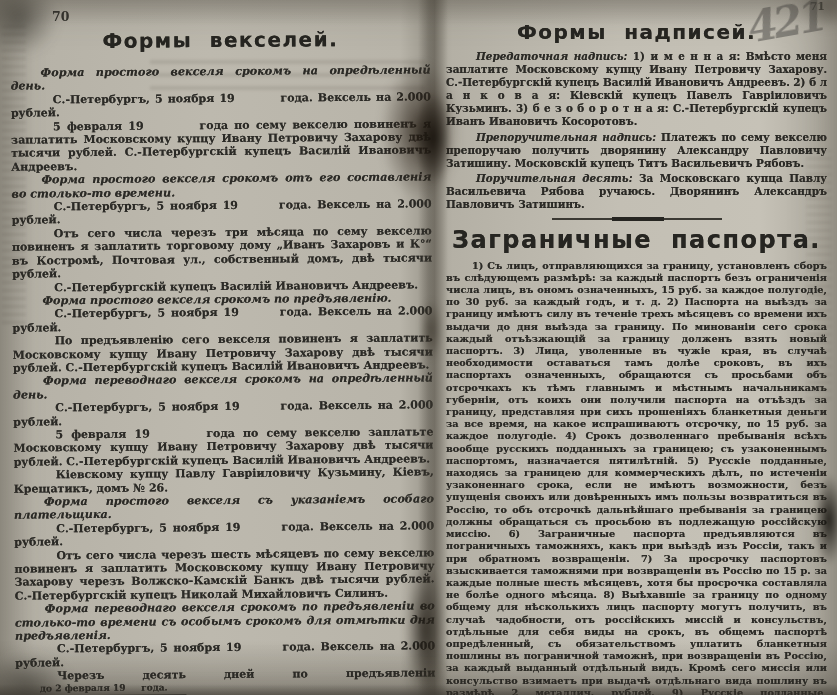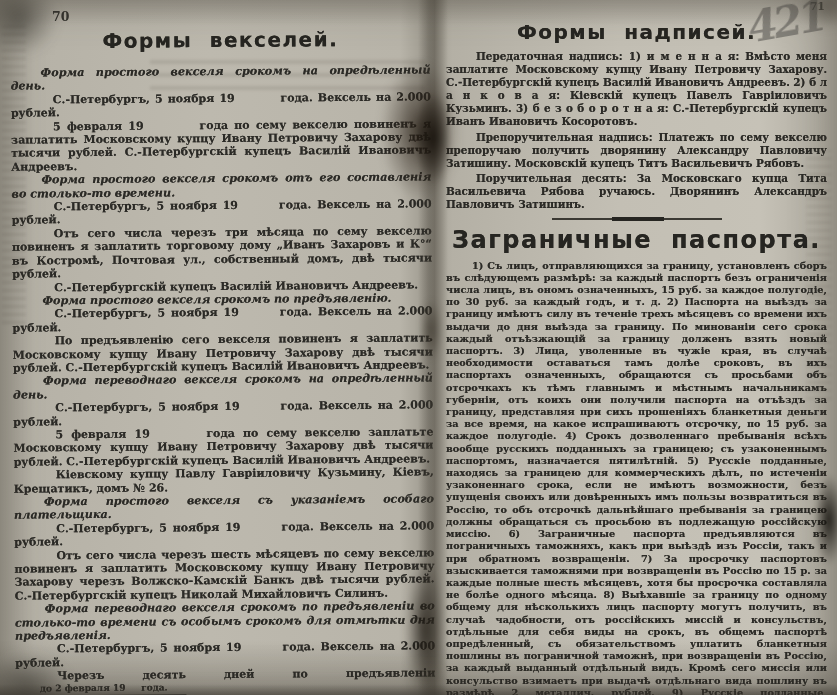--- a/index.html
+++ b/index.html
@@ -37,21 +37,21 @@
   
   .bodytext p{margin:0;text-align:justify;font-weight:bold;
     text-shadow:0 0 .5px rgba(43,42,38,.75);}
   .page-left .bodytext p{font-size:11px;line-height:13.4px;text-indent:42px;}
   .page-left h2.formh{
     font-size:11.2px;line-height:13.4px;font-style:italic;font-weight:bold;
     margin:0;text-indent:30px;text-align:justify;
     text-shadow:0 0 .5px rgba(43,42,38,.75);
   }
   .entry{font-size:10.4px;line-height:13.1px;text-indent:30px;margin:0 0 2px!important;}
-  .lead{}
+  .lead{font-style:italic;}
   .pass{font-size:9.7px;line-height:12.2px;text-indent:26px;letter-spacing:.05px;}
   
   .frac{display:inline-block;vertical-align:-9px;margin-left:6px;text-align:center;text-indent:0;}
   .frac-top{display:block;font-size:9px;line-height:11px;border-bottom:1.4px solid #2b2a26;padding:0 6px 1px;}
   .frac-bot{display:block;font-size:9px;line-height:11px;padding-top:1px;}
   
   .divider{position:relative;width:170px;height:1.5px;background:#3b3933;margin:7px auto 6px;}
   .divider::after{content:"";position:absolute;left:60px;top:-1.2px;width:52px;height:4px;background:#262521;}
   
   .spine{position:absolute;left:418px;top:0;width:30px;height:695px;pointer-events:none;
@@ -129,21 +129,21 @@
     </div>
   </div>
 
   <div class="page-right">
     <div class="pagenum pagenum-right">71</div>
     <div class="right-inner bodytext">
       <h1 class="big-title right-title">Формы надписей.</h1>
 
       <p class="entry"><span class="lead">Передаточная надпись:</span><span> 1) и м е н н а я: Вмѣсто меня заплатите Московскому купцу Ивану Петровичу Захарову. С.-Петербургскій купецъ Василій Ивановичъ Андреевъ. 2) б л а н к о в а я: Кіевскій купецъ Павелъ Гавріиловичъ Кузьминъ. 3) б е з о б о р о т н а я: С.-Петербургскій купецъ Иванъ Ивановичъ Косоротовъ.</span></p>
       <p class="entry"><span class="lead">Препоручительная надпись:</span><span> Платежъ по сему векселю препоручаю получить дворянину Александру Павловичу Затишину. Московскій купецъ Титъ Васильевичъ Рябовъ.</span></p>
-      <p class="entry"><span class="lead">Поручительная десять:</span><span> За Московскаго купца Тита Васильевича Рябова ручаюсь. Дворянинъ Александръ Павловичъ Затишинъ.</span></p>
+      <p class="entry"><span class="lead">Поручительная десять:</span><span> За Московскаго купца Павлу Васильевича Рябова ручаюсь. Дворянинъ Александръ Павловичъ Затишинъ.</span></p>
 
       <div class="divider"></div>
 
       <h1 class="big-title passport-title">Заграничные паспорта.</h1>
       <p class="pass">1) Съ лицъ, отправляющихся за границу, установленъ сборъ въ слѣдующемъ размѣрѣ: за каждый паспортъ безъ ограниченія числа лицъ, въ ономъ означенныхъ, 15 руб. за каждое полугодіе, по 30 руб. за каждый годъ, и т. д. 2) Паспорта на выѣздъ за границу имѣютъ силу въ теченіе трехъ мѣсяцевъ со времени ихъ выдачи до дня выѣзда за границу. По минованіи сего срока каждый отъѣзжающій за границу долженъ взять новый паспортъ. 3) Лица, уволенные въ чужіе края, въ случаѣ необходимости оставаться тамъ долѣе сроковъ, въ ихъ паспортахъ означенныхъ, обращаются съ просьбами объ отсрочкахъ къ тѣмъ главнымъ и мѣстнымъ начальникамъ губерніи, отъ коихъ они получили паспорта на отъѣздъ за границу, представляя при сихъ прошеніяхъ бланкетныя деньги за все время, на какое испрашиваютъ отсрочку, по 15 руб. за каждое полугодіе. 4) Срокъ дозволеннаго пребыванія всѣхъ вообще русскихъ подданныхъ за границею; съ узаконеннымъ паспортомъ, назначается пятилѣтній. 5) Русскіе подданные, находясь за границею для коммерческихъ дѣлъ, по истеченіи узаконеннаго срока, если не имѣютъ возможности, безъ упущенія своихъ или довѣренныхъ имъ пользы возвратиться въ Россію, то объ отсрочкѣ дальнѣйшаго пребыванія за границею должны обращаться съ просьбою въ подлежащую россійскую миссію. 6) Заграничные паспорта предъявляются въ пограничныхъ таможняхъ, какъ при выѣздѣ изъ Россіи, такъ и при обратномъ возвращеніи. 7) За просрочку паспортовъ взыскивается таможнями при возвращеніи въ Россію по 15 р. за каждые полные шесть мѣсяцевъ, хотя бы просрочка составляла не болѣе одного мѣсяца. 8) Выѣхавшіе за границу по одному общему для нѣсколькихъ лицъ паспорту могутъ получить, въ случаѣ чадобности, отъ россійскихъ миссій и консульствъ, отдѣльные для себя виды на срокъ, въ общемъ паспортѣ опредѣленный, съ обязательствомъ уплатить бланкетныя пошлины въ пограничной таможнѣ, при возвращеніи въ Россію, за каждый выданный отдѣльный видъ. Кромѣ сего миссія или консульство взимаетъ при выдачѣ отдѣльнаго вида пошлину въ размѣрѣ 2 металлич. рублей. 9) Русскіе подданные, отправляющіеся изъ Россіи въ Австро-Венгрію, обязательно должны свидѣтельствовать (визировать) свои заграничные паспорта въ австро-венгерскихъ консульствахъ, находящихся въ Россіи.</p>
 
     </div>
   </div>
 
   <div class="handwritten">421</div>

